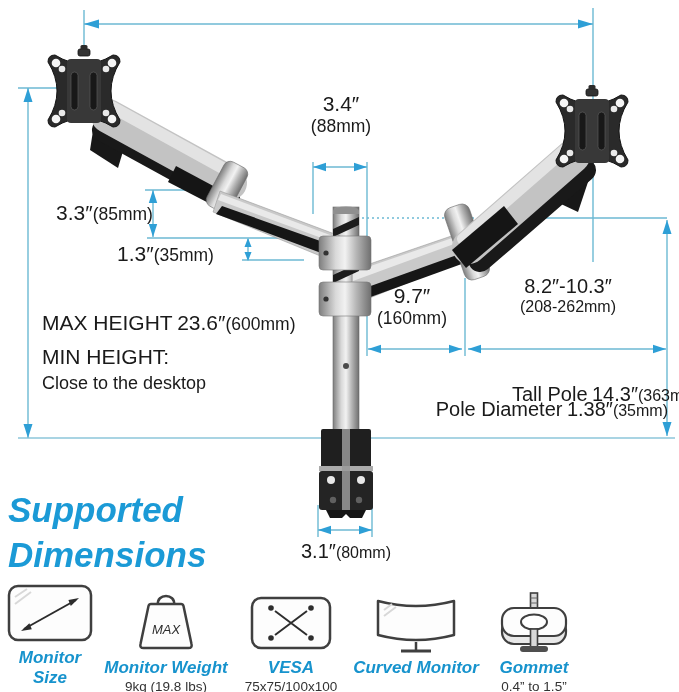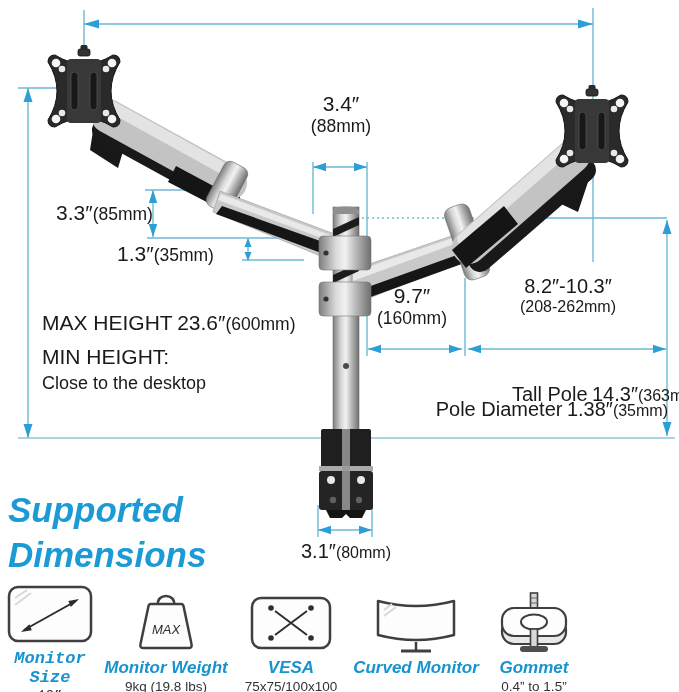--- a/index.html
+++ b/index.html
@@ -12,21 +12,21 @@
   .d-in2{font-size:20px;}
   .d-mm2{font-size:16px;}
   .d-sm{font-size:18px;}
   .ctr{text-align:center;}
   .rgt{text-align:right;}
   #heading{position:absolute;left:8px;top:488px;
            font-size:35px;font-weight:bold;font-style:italic;
            color:#1b9ad6;line-height:1.28;letter-spacing:0px;}
   #features{position:absolute;left:0;top:592px;width:679px;height:100px;display:flex;}
   .feat{display:flex;flex-direction:column;align-items:center;justify-content:center;}
-  .feat:nth-child(1){width:100px;font-family:Liberation Mono, monospace;}
+  .feat:nth-child(1){width:100px;}
   .feat:nth-child(2){width:132px;}
   .feat:nth-child(3){width:118px;}
   .feat:nth-child(4){width:132px;}
   .feat:nth-child(5){width:104px;}
   .feat:nth-child(6){width:93px;}
   .feat-icon{height:64px;display:flex;align-items:flex-end;justify-content:center;}
   .feat-label{font-size:17px;font-weight:bold;font-style:italic;color:#1793cd;margin-top:3px;text-align:center;}
   .feat-value{font-size:13.5px;color:#333;text-align:center;margin-top:1px;min-height:15px;}
 </style>
 </head>

